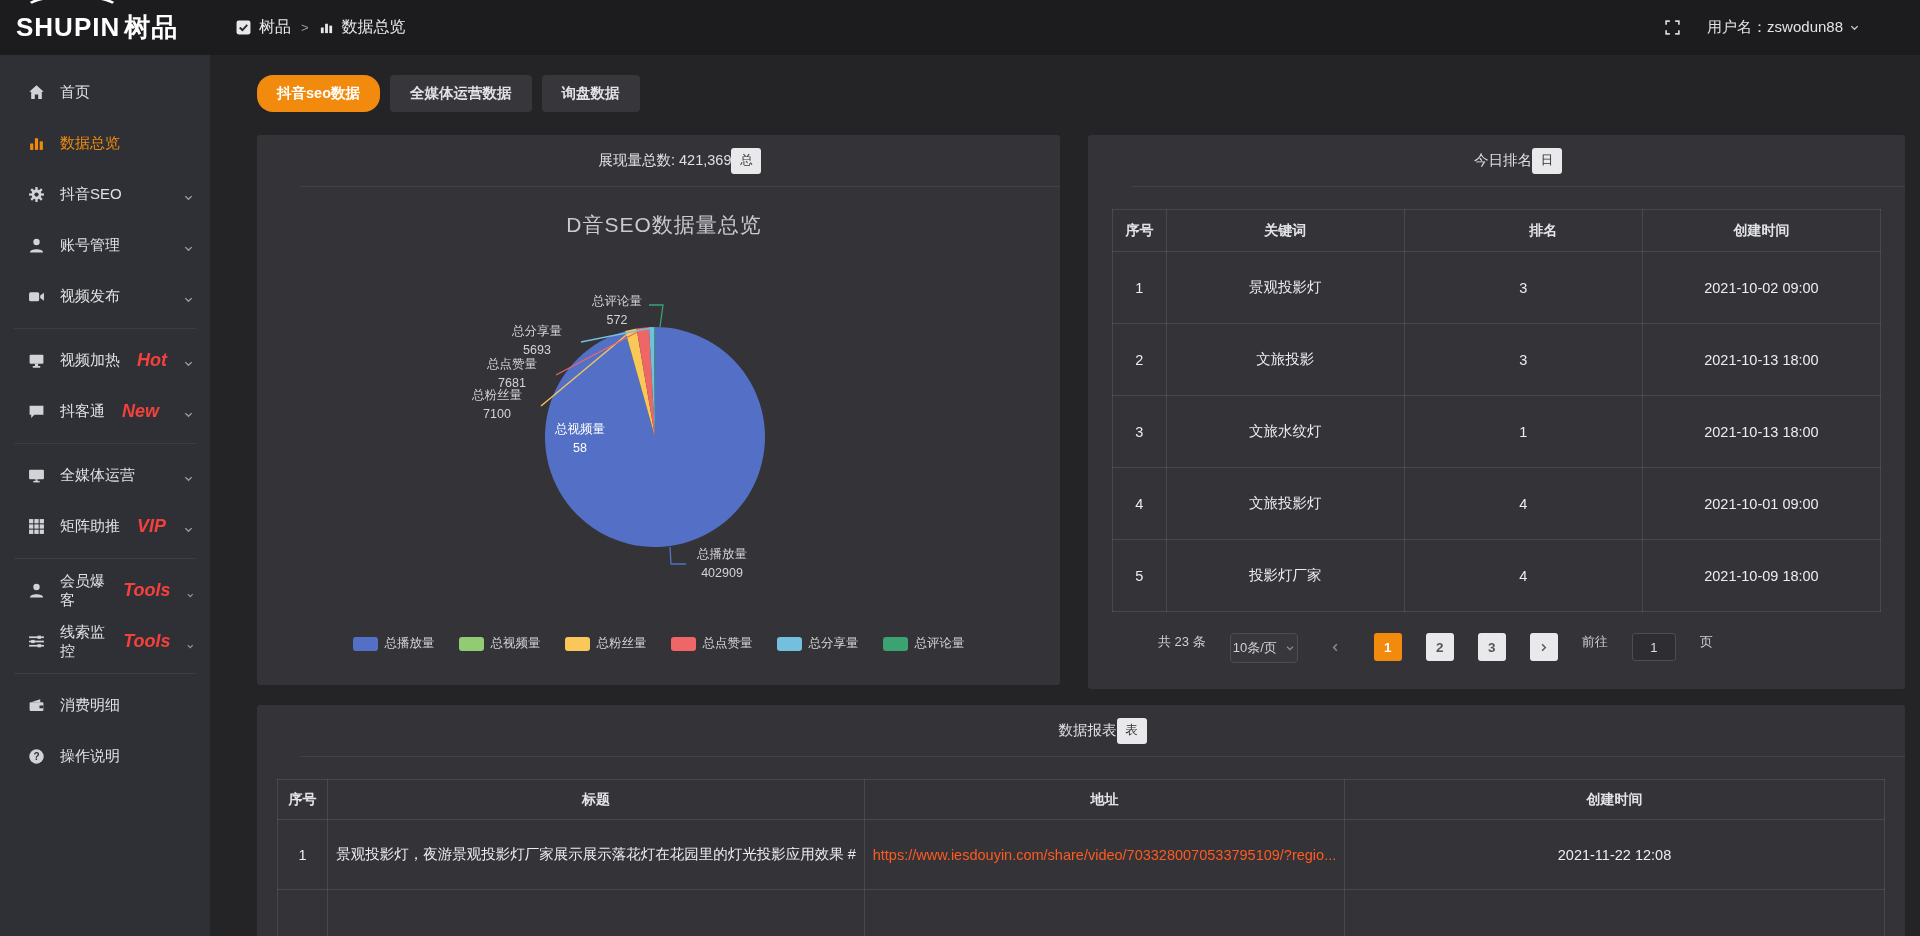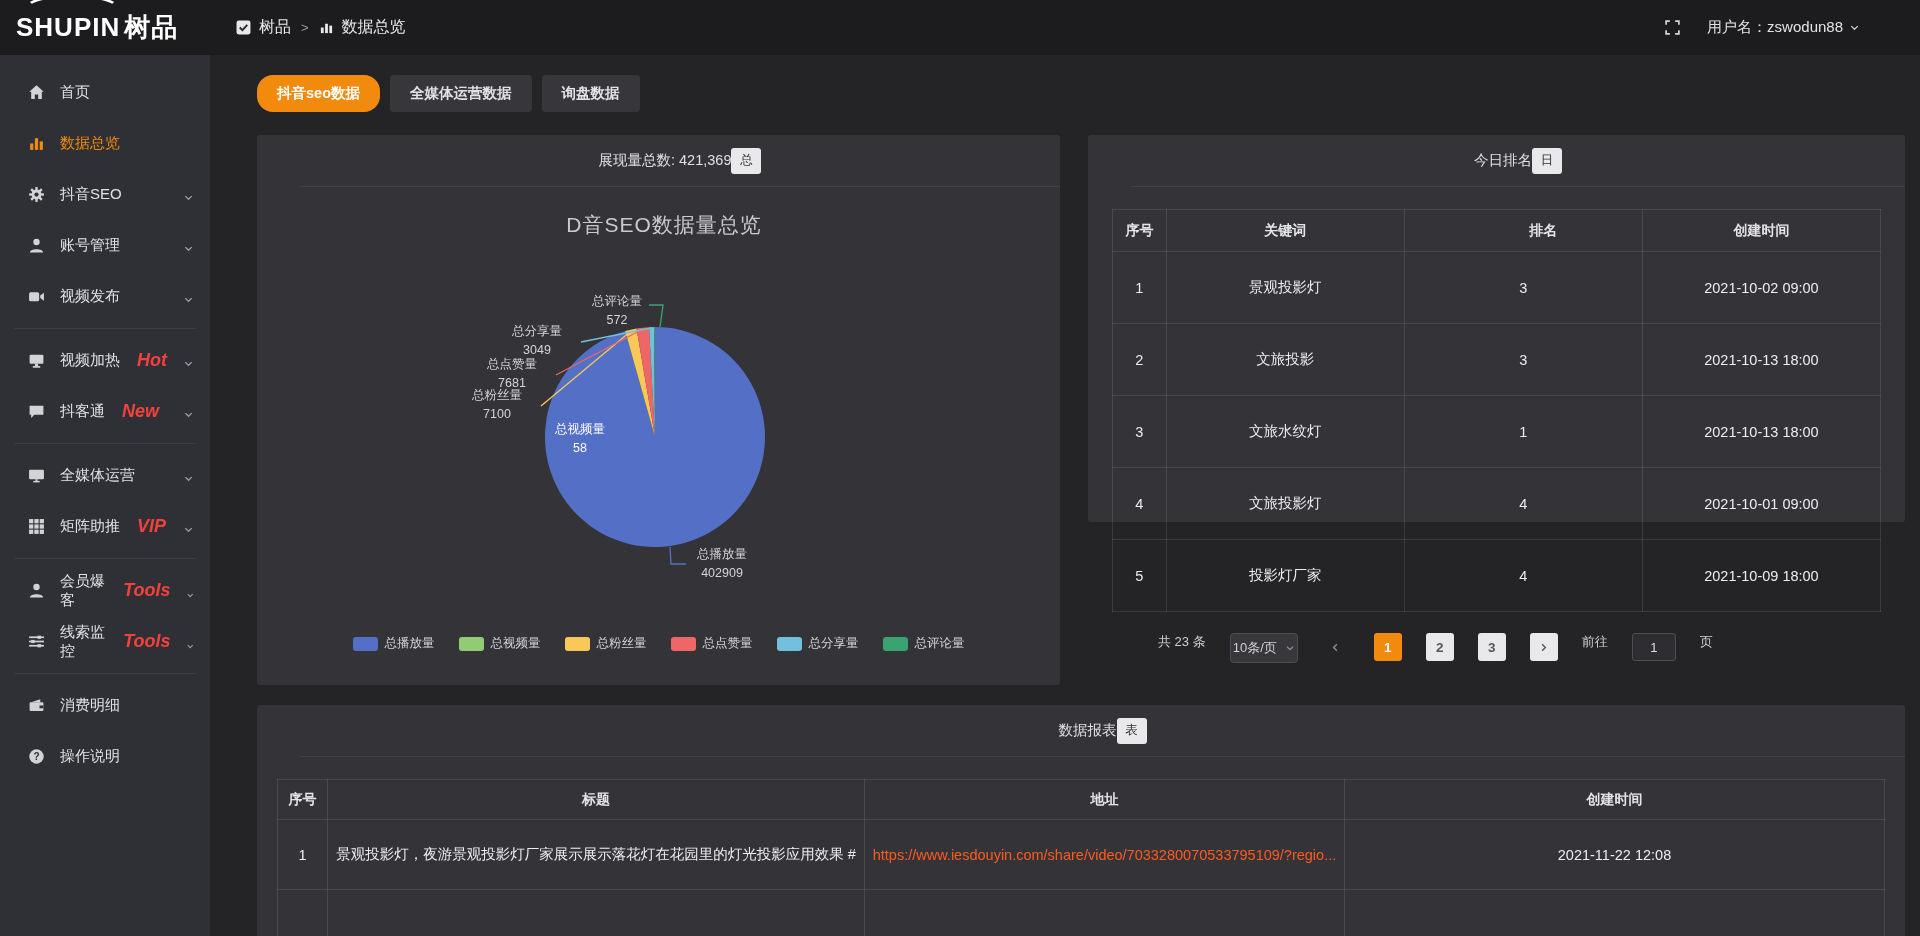--- a/index.html
+++ b/index.html
@@ -51,21 +51,21 @@
   .chart-title { position:absolute; top:24px; width:100%; text-align:center; color:#c9cacd;
     font-size:21px; font-weight:500; letter-spacing:1px;padding-left:11px; }
   #pie-svg { position:absolute; left:0; top:0; width:803px; height:498px; }
   .pie-label { position:absolute; transform:translate(-50%,-50%); text-align:center;
     font-size:12.5px; color:#d3d4d7; line-height:1.5; white-space:nowrap; }
   .pie-label.inside { color:#fff; }
   .legend { position:absolute; top:448px; width:100%; display:flex; justify-content:center; gap:24px; }
   .legend-item { display:flex; align-items:center; gap:7px; color:#d7d8da; font-size:12.5px; cursor:pointer; }
   .legend-swatch { width:25px; height:14px; border-radius:3px; }
 
-  #rank-panel { left:878px; top:80px; width:817px; height:387px; }
+  #rank-panel { left:878px; top:80px; width:817px; height:554px; }
   .rank-table { width:769px; margin:22px 24px 0; border-collapse:collapse; table-layout:fixed; }
   .rank-table th, .rank-table td { border:1px solid rgba(255,255,255,.1); text-align:center; }
   .rank-table th { height:42px; color:#e3e4e7; font-size:14px; font-weight:bold; }
   .rank-table td { height:72px; color:#ecedef; font-size:14.5px; }
 
   .pagination { position:absolute; left:70px; top:498px; display:flex; align-items:flex-start; gap:24px;
     color:#cdced1; font-size:13px; }
   .pg-size { display:flex; align-items:center; gap:8px; background:#38383c; border:1px solid #4c4d52;
     border-radius:4px; height:30px; padding:0 2px; color:#cfd0d3; cursor:pointer; }
   .pg-size svg { width:10px; height:10px; color:#8f9094; }
@@ -344,21 +344,21 @@
         <div class="pie-label" style="left: 240px; top: 218px;">
           <div>总粉丝量</div>
           <div>7100</div>
         </div>
         <div class="pie-label" style="left: 255px; top: 187px;">
           <div>总点赞量</div>
           <div>7681</div>
         </div>
         <div class="pie-label" style="left: 280px; top: 154px;">
           <div>总分享量</div>
-          <div>3049</div>
+          <div>5693</div>
         </div>
         <div class="pie-label" style="left: 360px; top: 124px;">
           <div>总评论量</div>
           <div>572</div>
         </div>
       </div>
   </section>
 
   <section class="panel" id="rank-panel">
     <div class="panel-head">

